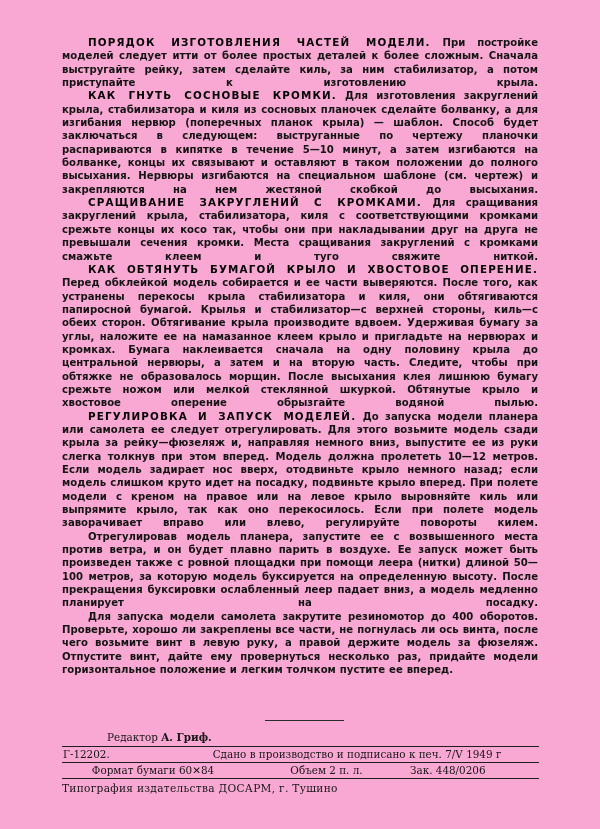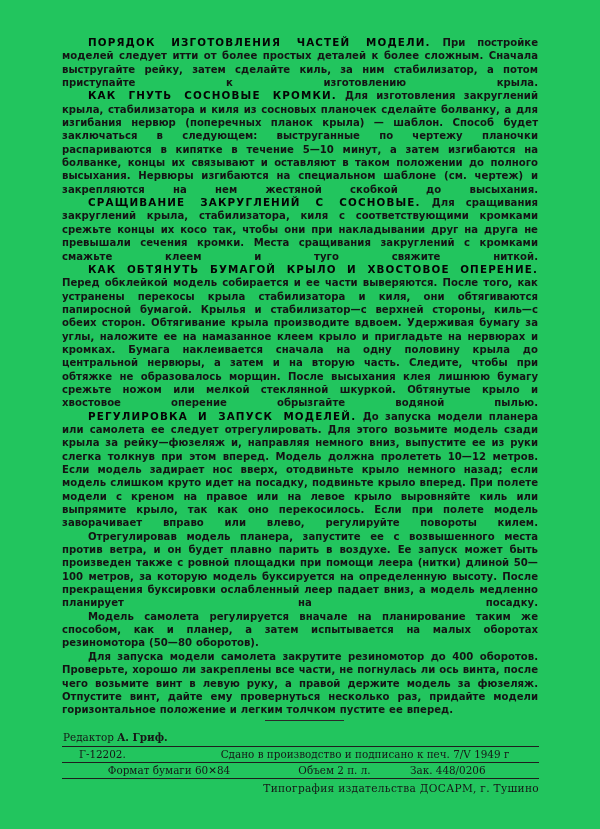--- a/index.html
+++ b/index.html
@@ -12,21 +12,21 @@
     height: 829px;
     overflow: hidden;
     font-family: "DejaVu Sans", sans-serif;
     color: #111111;
   }
 
   .page {
     position: relative;
     width: 600px;
     height: 829px;
-    background: #22c55e;
+    background: #f9a8d4;
     box-sizing: border-box;
   }
 
   
   .textblock {
     position: absolute;
     left: 62px;
     top: 36px;
     width: 476px;
   }
@@ -77,80 +77,79 @@
     font-size: 10.4px;
     color: #161616;
   }
 
   .credits {
     display: flex;
     justify-content: space-between;
     align-items: baseline;
     padding: 0 1px 2px 1px;
     line-height: 13px;
+    margin-left: 44px;
   }
   .credits .label { font-weight: normal; }
   .credits .name { font-weight: bold; padding-left: 3px; }
 
   .rule {
     width: 100%;
     height: 1px;
     background: #1e1e1e;
   }
 
   .imprint-row {
     display: flex;
     align-items: baseline;
     height: 15px;
     line-height: 15px;
     white-space: nowrap;
   }
   .imprint-row .cell-left {
     padding-left: 1px;
-    margin-left: 16px;
   }
   .imprint-row .cell-mid {
     flex: 1 1 auto;
     text-align: center;
   }
   .imprint-row .cell-right {
     padding-right: 1px;
   }
   .imprint-row.row1 .cell-left { width: 112px; }
   .imprint-row.row2 .cell-left { width: 180px; text-align: center; }
   .imprint-row.row2 .cell-right { width: 128px; }
 
   .typography {
-    text-align: right;
+    text-align: left;
     line-height: 16px;
     padding-top: 1px;
     font-size: 10.6px;
     letter-spacing: 0.3px;
   }
 </style>
 </head>
 <body>
 
 <div class="page">
 
   <div class="textblock">
 
     <p class="para"><span class="heading">ПОРЯДОК ИЗГОТОВЛЕНИЯ ЧАСТЕЙ МОДЕЛИ.</span> <span>При постройке моделей следует итти от более простых деталей к более сложным. Сначала выстругайте рейку, затем сделайте киль, за ним стабилизатор, а потом приступайте к изготовлению крыла.</span></p>
 
     <p class="para"><span class="heading">КАК ГНУТЬ СОСНОВЫЕ КРОМКИ.</span> <span>Для изготовления закруглений крыла, стабилизатора и киля из сосновых планочек сделайте болванку, а для изгибания нервюр (поперечных планок крыла) — шаблон. Способ будет заключаться в следующем: выструганные по чертежу планочки распариваются в кипятке в течение 5—10 минут, а затем изгибаются на болванке, концы их связывают и оставляют в таком положении до полного высыхания. Нервюры изгибаются на специальном шаблоне (см. чертеж) и закрепляются на нем жестяной скобкой до высыхания.</span></p>
 
-    <p class="para"><span class="heading">СРАЩИВАНИЕ ЗАКРУГЛЕНИЙ С СОСНОВЫЕ.</span> <span>Для сращивания закруглений крыла, стабилизатора, киля с соответствующими кромками срежьте концы их косо так, чтобы они при накладывании друг на друга не превышали сечения кромки. Места сращивания закруглений с кромками смажьте клеем и туго свяжите ниткой.</span></p>
+    <p class="para"><span class="heading">СРАЩИВАНИЕ ЗАКРУГЛЕНИЙ С КРОМКАМИ.</span> <span>Для сращивания закруглений крыла, стабилизатора, киля с соответствующими кромками срежьте концы их косо так, чтобы они при накладывании друг на друга не превышали сечения кромки. Места сращивания закруглений с кромками смажьте клеем и туго свяжите ниткой.</span></p>
 
     <p class="para"><span class="heading">КАК ОБТЯНУТЬ БУМАГОЙ КРЫЛО И ХВОСТОВОЕ ОПЕРЕНИЕ.</span> <span>Перед обклейкой модель собирается и ее части выверяются. После того, как устранены перекосы крыла стабилизатора и киля, они обтягиваются папиросной бумагой. Крылья и стабилизатор—с верхней стороны, киль—с обеих сторон. Обтягивание крыла производите вдвоем. Удерживая бумагу за углы, наложите ее на намазанное клеем крыло и пригладьте на нервюрах и кромках. Бумага наклеивается сначала на одну половину крыла до центральной нервюры, а затем и на вторую часть. Следите, чтобы при обтяжке не образовалось морщин. После высыхания клея лишнюю бумагу срежьте ножом или мелкой стеклянной шкуркой. Обтянутые крыло и хвостовое оперение обрызгайте водяной пылью.</span></p>
 
     <p class="para"><span class="heading">РЕГУЛИРОВКА И ЗАПУСК МОДЕЛЕЙ.</span> <span>До запуска модели планера или самолета ее следует отрегулировать. Для этого возьмите модель сзади крыла за рейку—фюзеляж и, направляя немного вниз, выпустите ее из руки слегка толкнув при этом вперед. Модель должна пролететь 10—12 метров. Если модель задирает нос вверх, отодвиньте крыло немного назад; если модель слишком круто идет на посадку, подвиньте крыло вперед. При полете модели с креном на правое или на левое крыло выровняйте киль или выпрямите крыло, так как оно перекосилось. Если при полете модель заворачивает вправо или влево, регулируйте повороты килем.</span></p>
 
     <p class="para"><span>Отрегулировав модель планера, запустите ее с возвышенного места против ветра, и он будет плавно парить в воздухе. Ее запуск может быть произведен также с ровной площадки при помощи леера (нитки) длиной 50—100 метров, за которую модель буксируется на определенную высоту. После прекращения буксировки ослабленный леер падает вниз, а модель медленно планирует на посадку.</span></p>
 
-    <p class="para last-natural"><span>Модель самолета регулируется вначале на планирование таким же способом, как и планер, а затем испытывается на малых оборотах резиномотора (50—80 оборотов).</span></p>
 
     <p class="para last-natural"><span>Для запуска модели самолета закрутите резиномотор до 400 оборотов. Проверьте, хорошо ли закреплены все части, не погнулась ли ось винта, после чего возьмите винт в левую руку, а правой держите модель за фюзеляж. Отпустите винт, дайте ему провернуться несколько раз, придайте модели горизонтальное положение и легким толчком пустите ее вперед.</span></p>
 
   </div>
 
   <div class="sep-rule"></div>
 
   <div class="colophon">
 
     <div class="credits">

